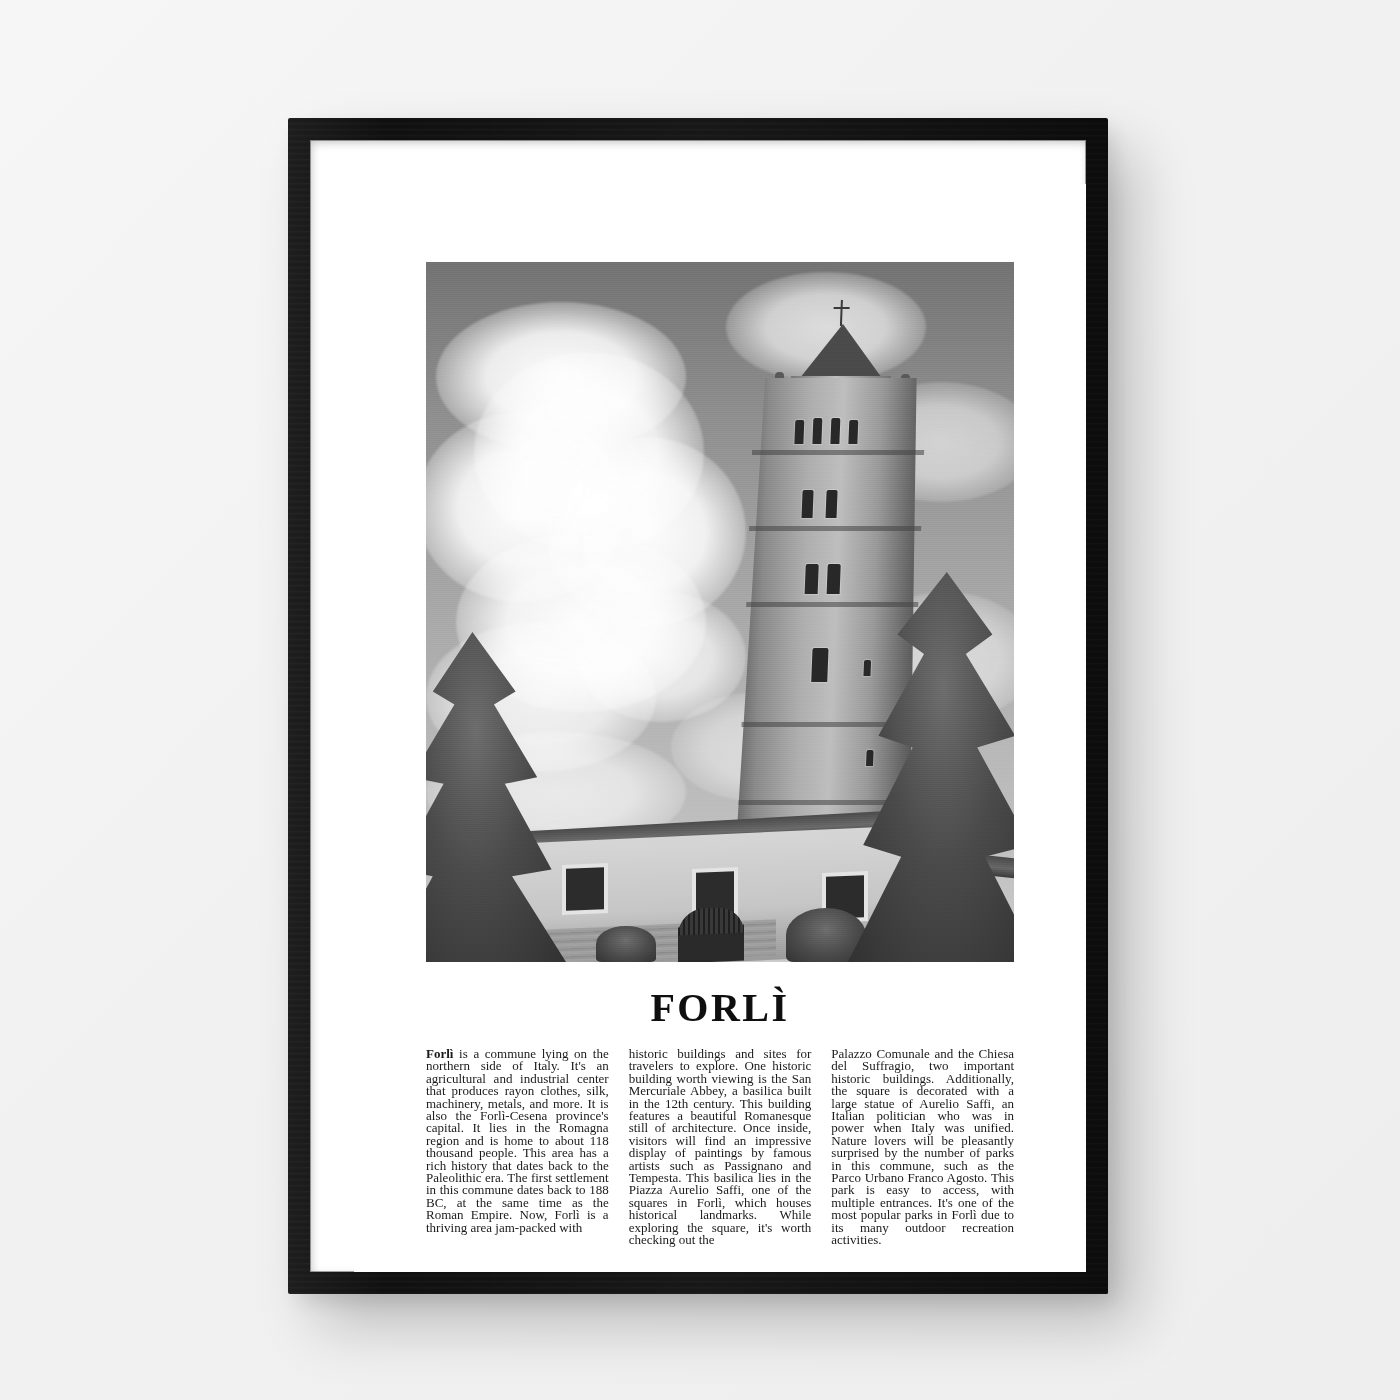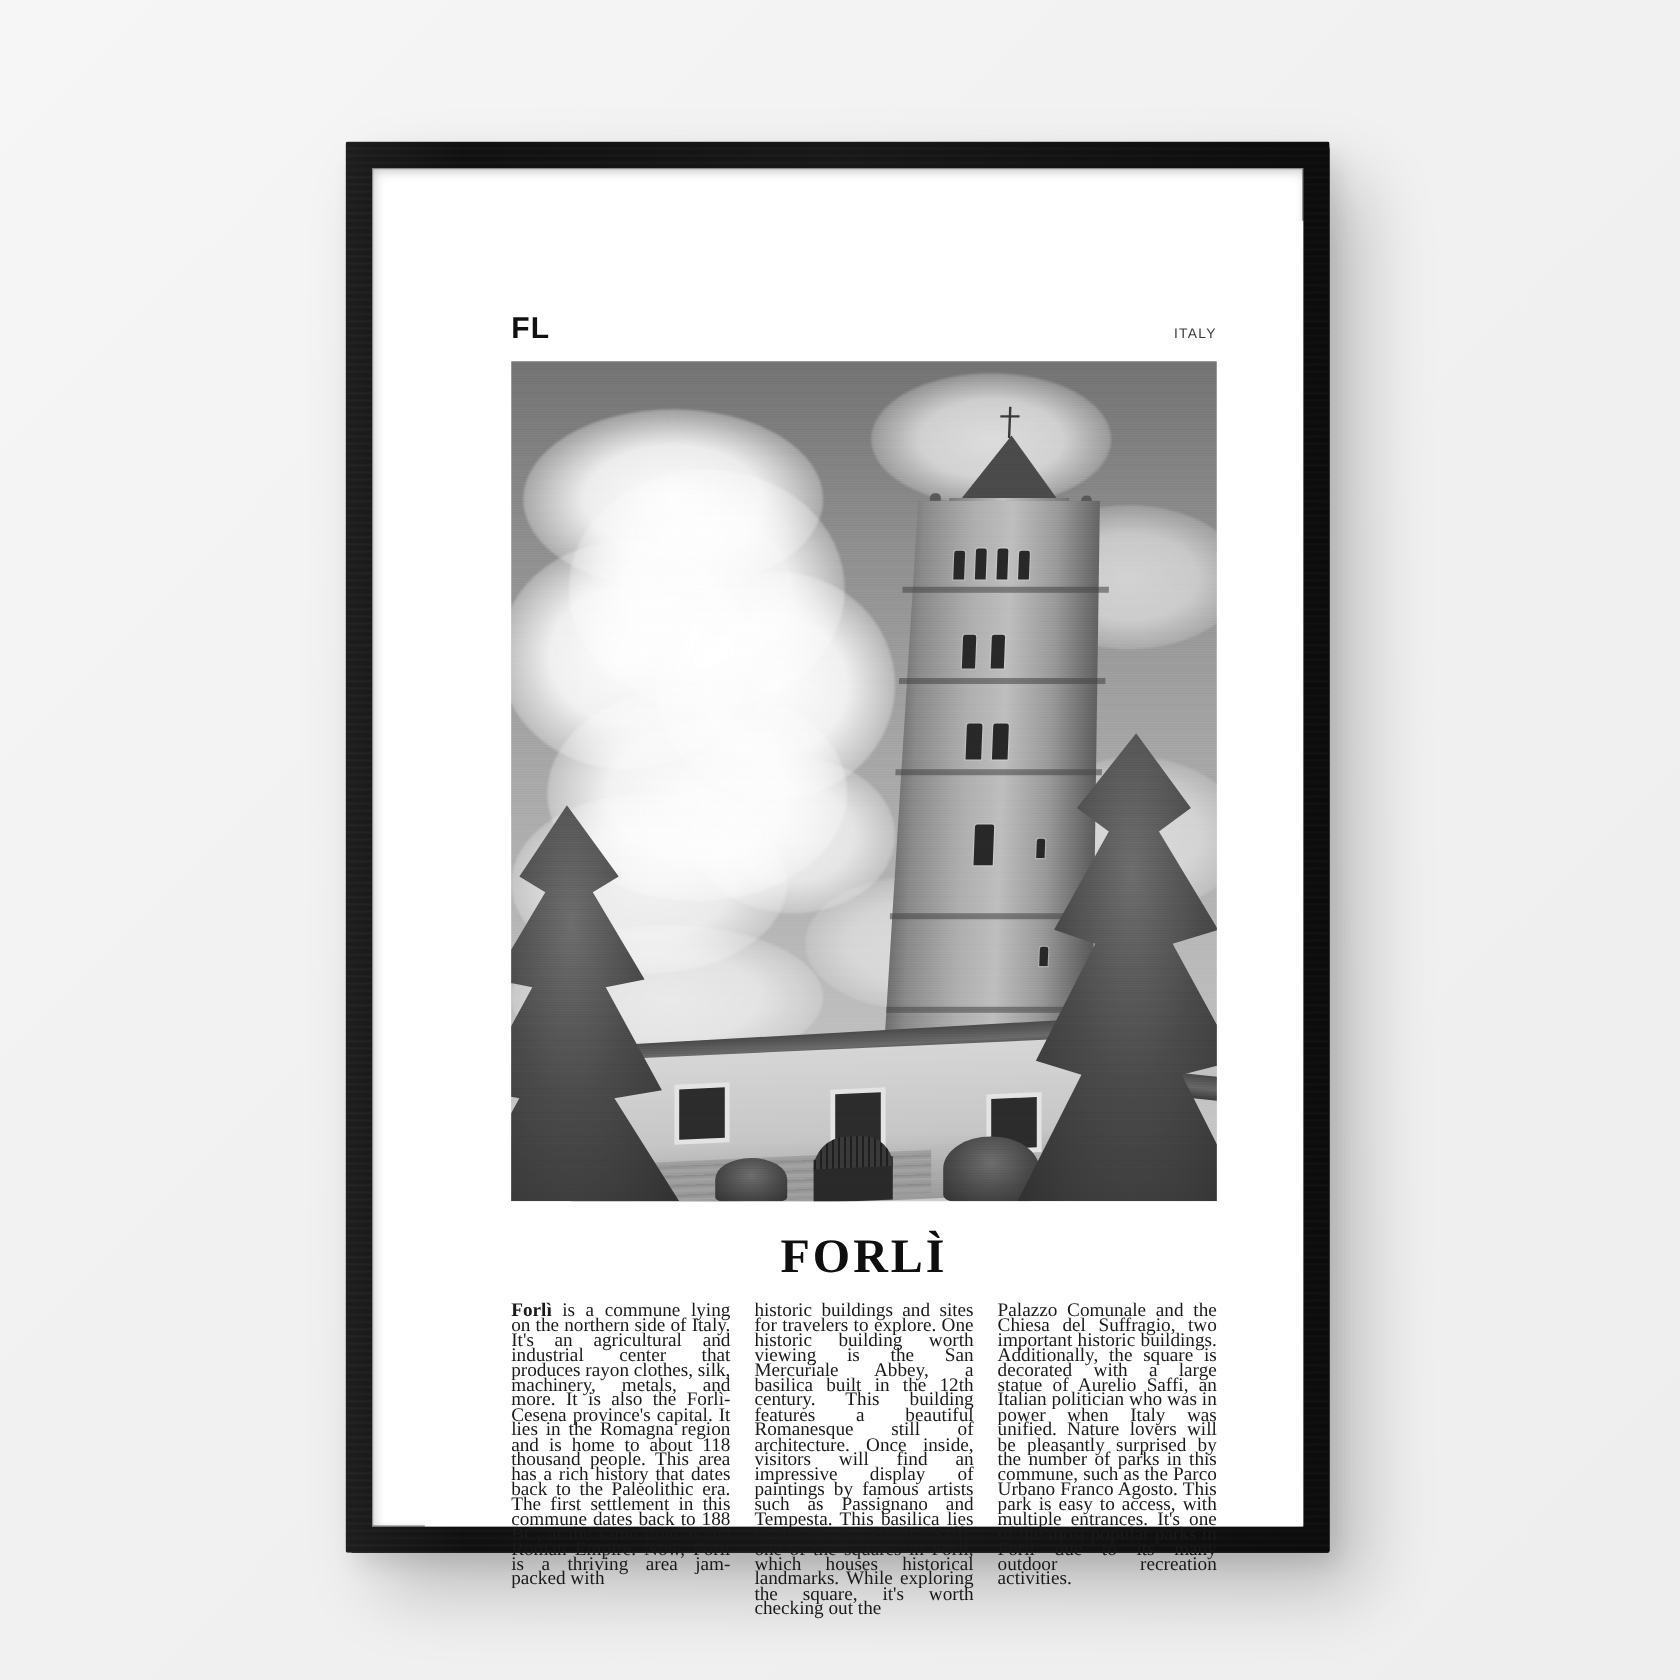--- a/index.html
+++ b/index.html
@@ -339,45 +339,41 @@
 
   
   .poster-body {
     display: grid;
     grid-template-columns: 1fr 1fr 1fr;
     column-gap: 20px;
   }
   .poster-body p {
     margin: 0;
     font-family: "Liberation Serif", serif;
-    font-size: 16px;
+    font-size: 13px;
     line-height: 12.4px;
     text-align: justify;
     color: #1a1a1a;
     hyphens: auto;
   }
   .poster-body b { font-weight: bold; }
 </style>
 </head>
 <body>
 
 <div id="scene">
 
   <div id="frame-shadow"></div>
 
   <div id="frame">
     <div id="frame-inner-bevel">
 
       <div id="poster">
         <div id="poster-content">
 
-          <div class="poster-header">
-            <div class="poster-code">FL</div>
-            <div class="poster-country">ITALY</div>
-          </div>
 
           <div class="photo">
             <div class="sky"></div>
 
             <div class="cloud c1"></div>
             <div class="cloud c2"></div>
             <div class="cloud c3"></div>
             <div class="cloud c4"></div>
             <div class="cloud c5"></div>
             <div class="cloud c6"></div>

